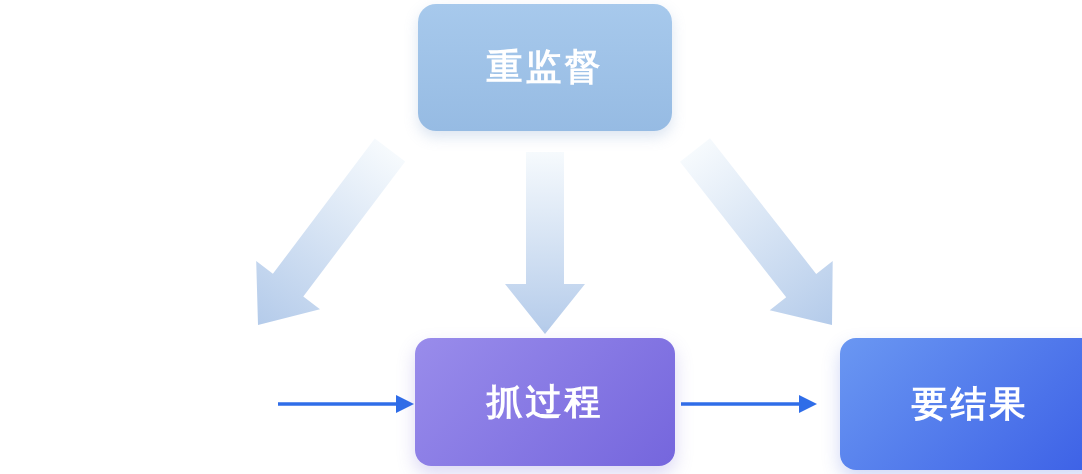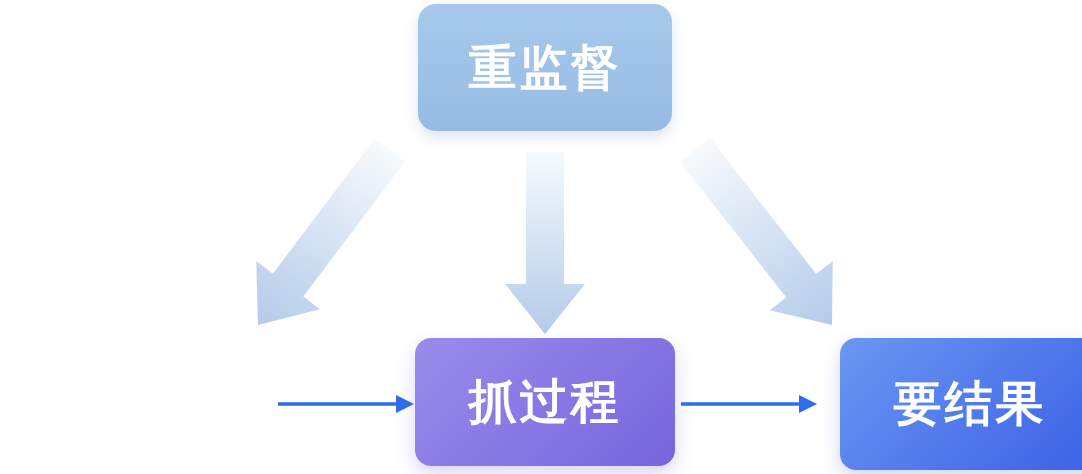--- a/index.html
+++ b/index.html
@@ -15,21 +15,21 @@
     background: #ffffff;
     overflow: hidden;
   }
   .node {
     position: absolute;
     display: flex;
     align-items: center;
     justify-content: center;
     color: #ffffff;
     font-weight: 700;
-    font-size: 48px;
+    font-size: 36px;
     letter-spacing: 3px;
     border-radius: 16px;
   }
   .node-top {
     left: 418px; top: 4px;
     width: 254px; height: 127px;
     background: linear-gradient(180deg, #a7c9ec 0%, #96bbe3 100%);
     box-shadow: 0 6px 14px rgba(140,170,210,0.30);
     border-radius: 18px;
   }

